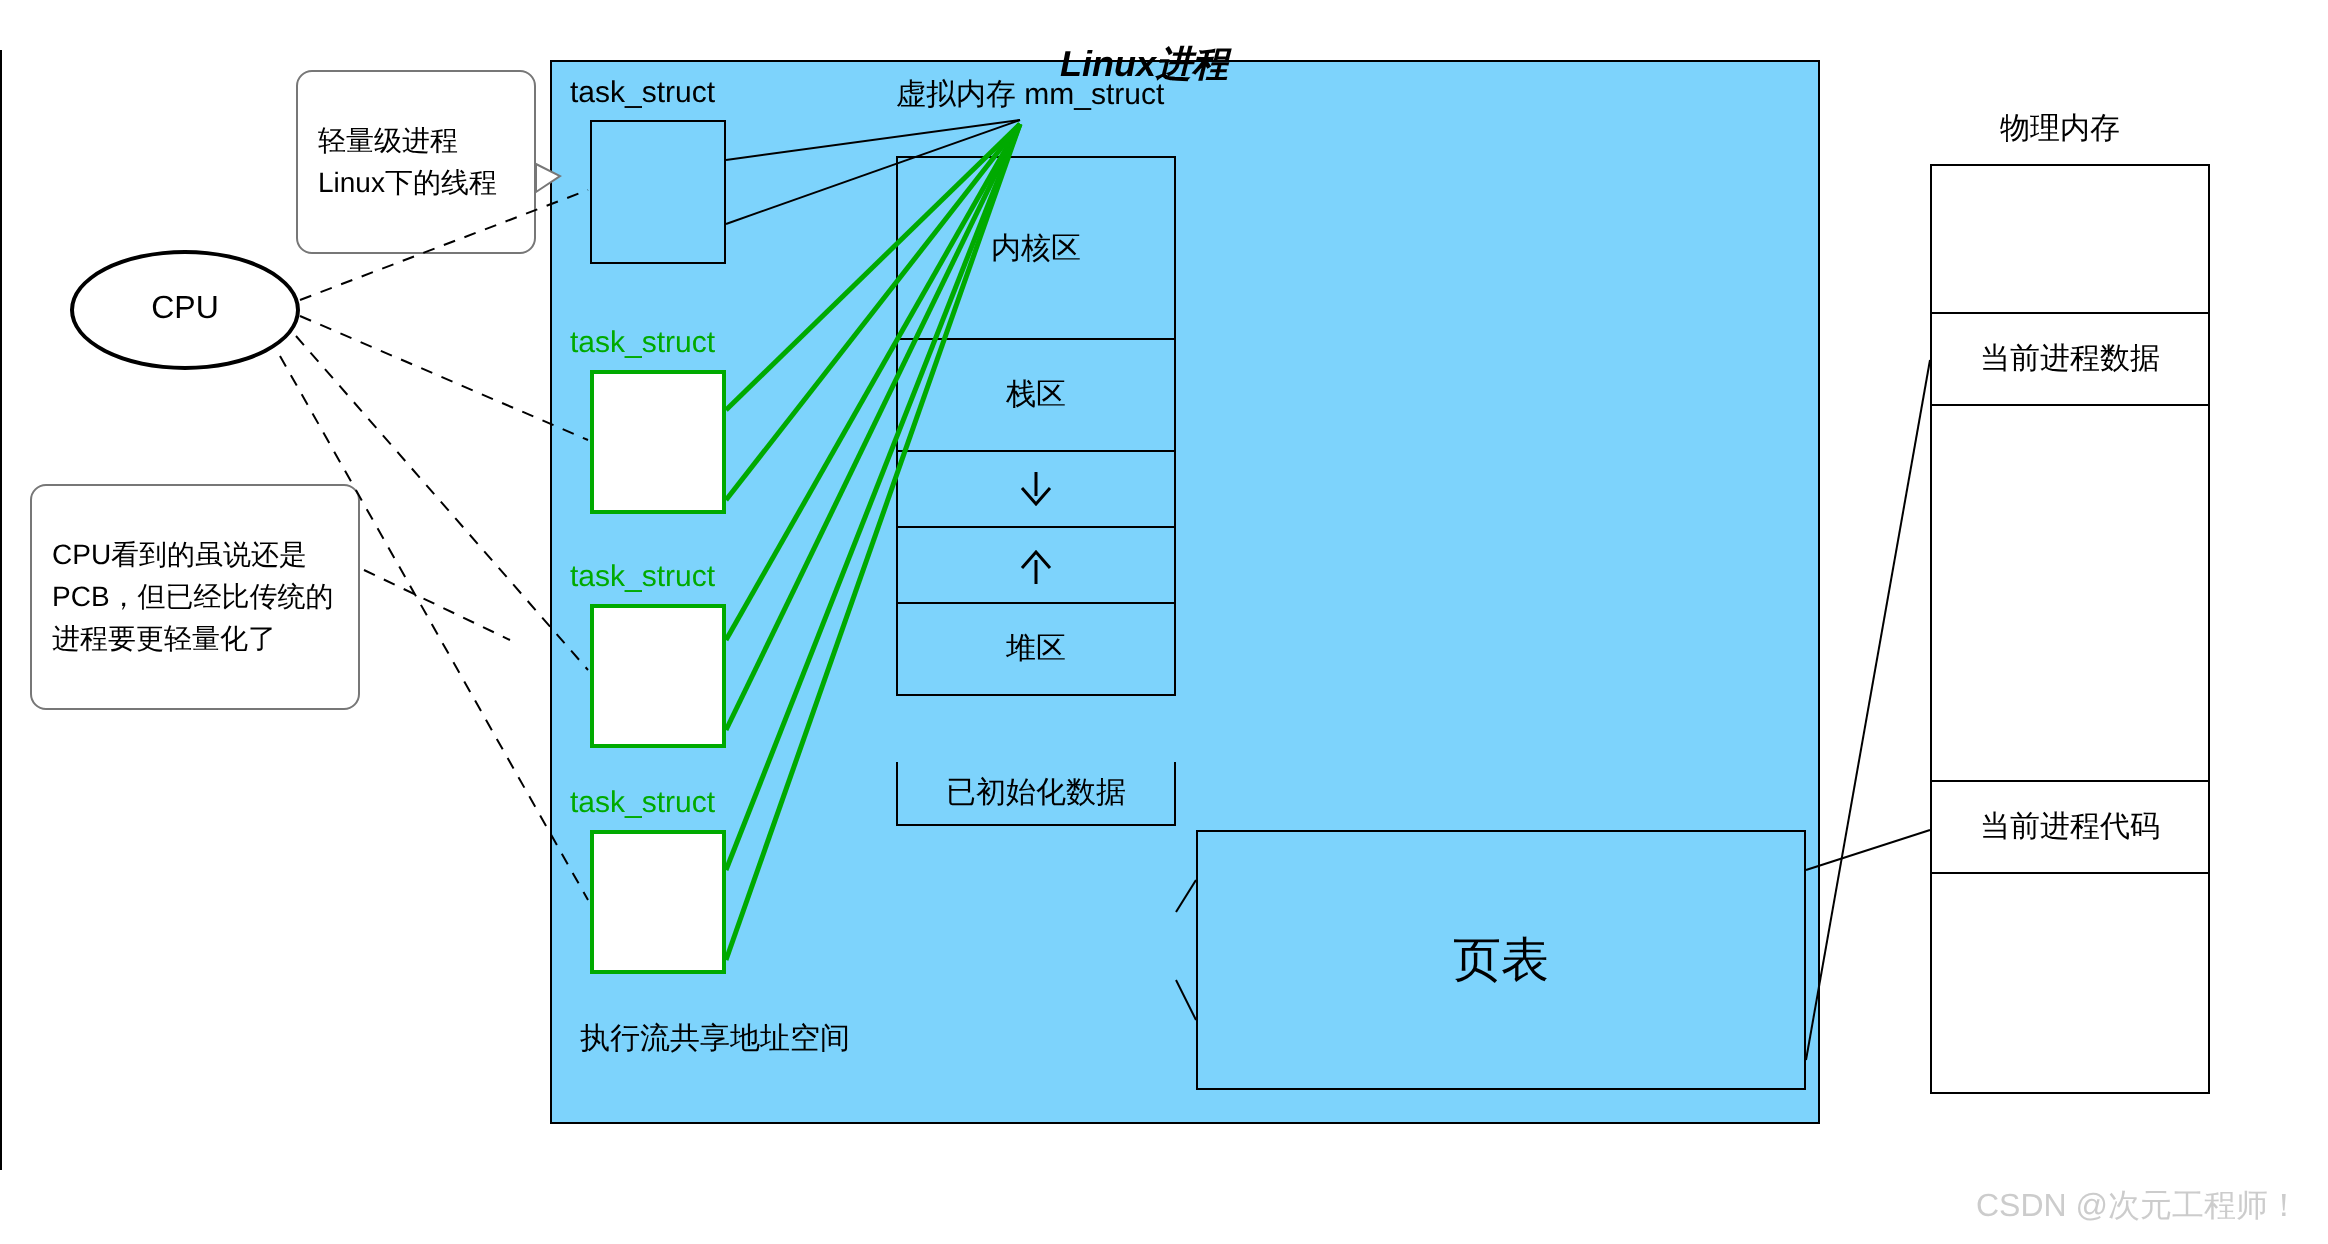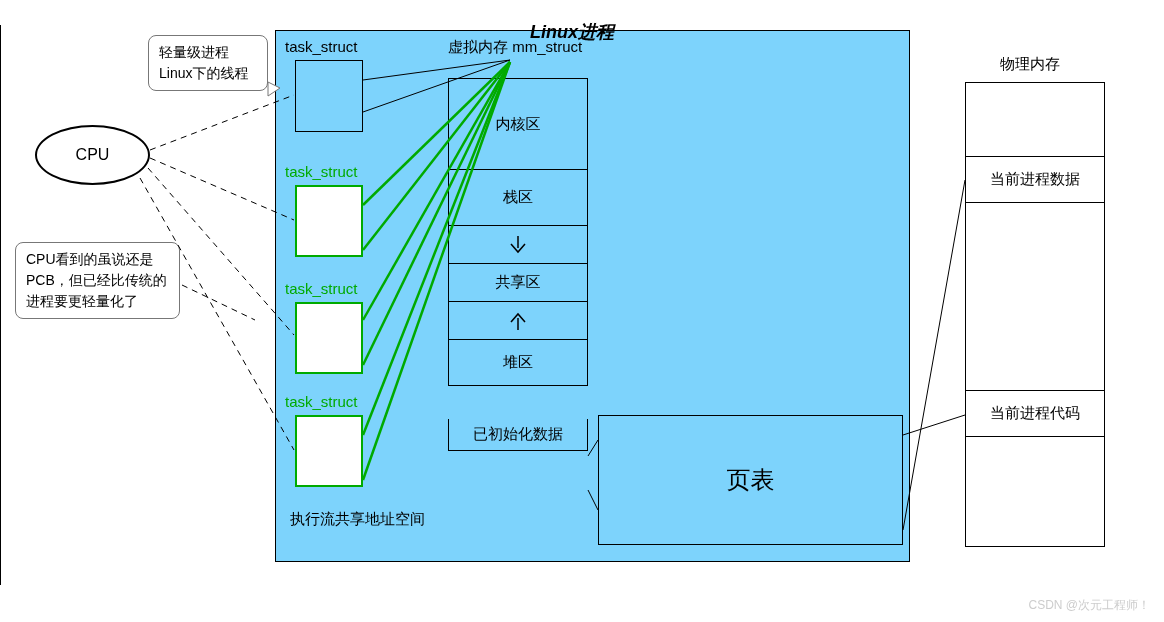--- a/index.html
+++ b/index.html
@@ -13,40 +13,40 @@
     overflow: hidden;
   }
   .abs { position: absolute; box-sizing: border-box; }
   .box { border: 1px solid #000; background: #7dd3fc; }
   .green-box { border: 2px solid #0a0; background: #fff; }
   .title-italic { font-style: italic; font-weight: bold; font-size: 18px; margin-top: 12px; }
   .callout {
     border: 1px solid #777;
     border-radius: 8px;
     background: #fff;
-    padding: 6px 10px;
+    padding: 24px 10px;
     font-size: 14px;
     line-height: 1.5;
   }
   .vmlabel {
     border-left:1px solid #000;
     border-right:1px solid #000;
     border-bottom:1px solid #000;
     display:flex;
     align-items:center;
     justify-content:center;
     font-size:15px;
     box-sizing:border-box;
   }
   .vmlabel.first { border-top:1px solid #000; }
   .center { display:flex; align-items:center; justify-content:center; }
   .watermark {
     position:absolute;
     color: rgba(170,170,170,0.6);
-    font-size: 12px;
+    font-size: 16px;
   }
   svg.overlay {
     position:absolute;
     left:0; top:0;
     width:1164px; height:622px;
     pointer-events:none;
   }
 </style>
 </head>
 <body>
@@ -82,21 +82,20 @@
 <div class="abs" style="left:448px; top:38px; font-size:15px;">虚拟内存 mm_struct</div>
 
 <div class="abs" style="left:448px; top:78px; width:140px;">
   <div class="vmlabel first" style="height:92px;">内核区</div>
   <div class="vmlabel" style="height:56px;">栈区</div>
   <div class="vmlabel" style="height:38px;">
     <svg width="22" height="22" viewBox="0 0 22 22">
         <path d="M11 2 L11 14 M4 10 L11 18 L18 10" fill="none" stroke="#000" stroke-width="1.5"></path>
       </svg>
   </div>
-  <div class="vmlabel" style="height:38px;">共享区</div>
   <div class="vmlabel" style="height:38px;">
     <svg width="22" height="22" viewBox="0 0 22 22">
         <path d="M11 20 L11 8 M4 12 L11 4 L18 12" fill="none" stroke="#000" stroke-width="1.5"></path>
       </svg>
   </div>
   <div class="vmlabel" style="height:46px;">堆区</div>
   <div class="vmlabel" style="height:32px;margin-top:33px;">已初始化数据</div>
 </div>
 
 <div class="abs box center" style="left:598px; top:415px; width:305px; height:130px; border-width:1.5px; font-size:24px;">

